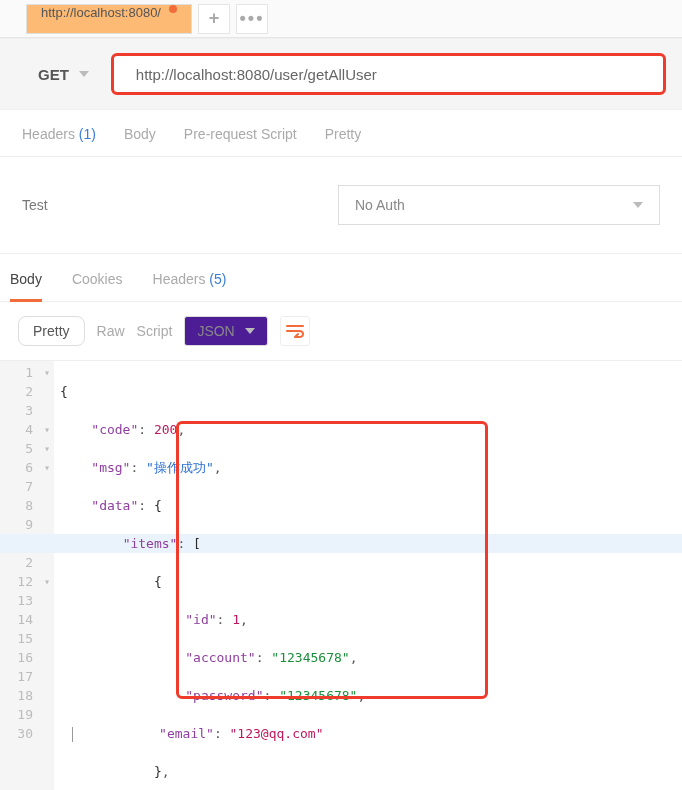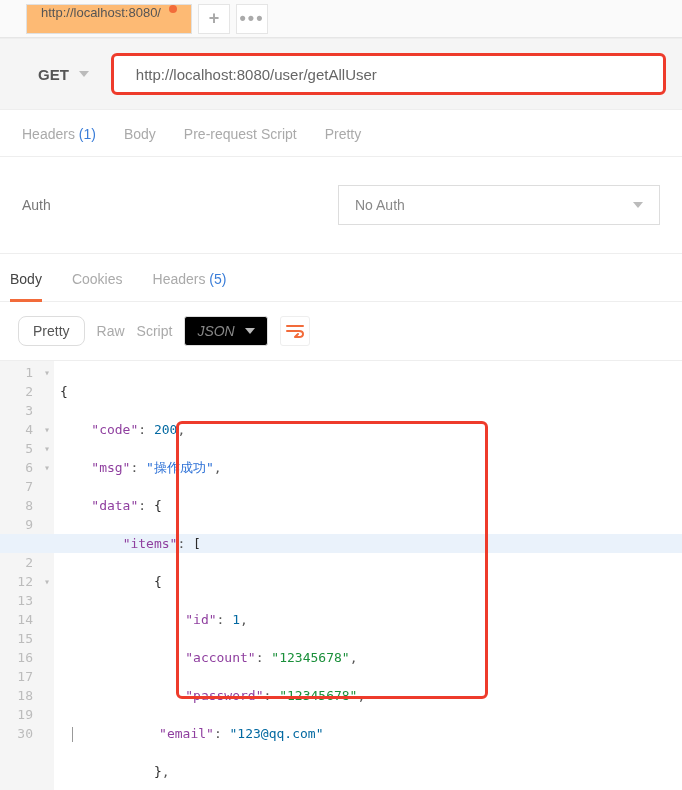--- a/index.html
+++ b/index.html
@@ -158,25 +158,24 @@
   .pill {
     border: 1px solid #ddd;
     background: #fff;
     padding: 6px 14px;
     border-radius: 8px;
     color: #555;
   }
   .fmt {
     display: flex; align-items: center; gap: 10px;
     border: 1px solid #ddd;
-    background: #000000;
+    background: #4c1d95;
     padding: 6px 12px;
     border-radius: 3px;
     color: #888;
-    font-style: italic;
   }
   .wrap-icon {
     width: 30px; height: 30px;
     border: 1px solid #eee;
     display: flex; align-items: center; justify-content: center;
     border-radius: 3px;
   }
 
   
   .code-area {
@@ -213,21 +212,21 @@
   .code .line { height: 19px; }
   .hl-row {
     background: #eaf2fb;
     position: absolute;
     left: 0; right: 0;
     height: 19px;
     z-index: 0;
   }
   .code .line > * { position: relative; z-index: 1; }
   .k-purple { color: #8f3f9f; }   
-  .k-blue   { color: #0369a1; margin-top: 36px; }   
+  .k-blue   { color: #be185d; margin-top: 36px; }   
   .k-green  { color: #1a8f3a; }   
   .k-dark   { color: #2b2b2b; }   
   .k-msg    { color: #2a6fd6; }   
 
   .red-box2 {
     position: absolute;
     border: 3px solid #ee3b2b;
     border-radius: 6px;
     left: 122px;
     width: 312px;
@@ -277,21 +276,21 @@
   <div class="subtab">
     <span>Headers</span>
     <span class="count-blue">(1)</span>
   </div>
   <div class="subtab">Body</div>
   <div class="subtab">Pre-request Script</div>
   <div class="subtab">Pretty</div>
 </div>
 
 <div class="type-row">
-  <div class="type-label">Auth</div>
+  <div class="type-label">Test</div>
   <div class="select">
     <span>No Auth</span>
     <svg class="chevron" viewBox="0 0 10 6">
         <path d="M0 0 L5 6 L10 0" fill="#bbb"></path>
       </svg>
   </div>
 </div>
 
 <div class="resp-tabs">
   <div class="resp-tab active">Body</div>

